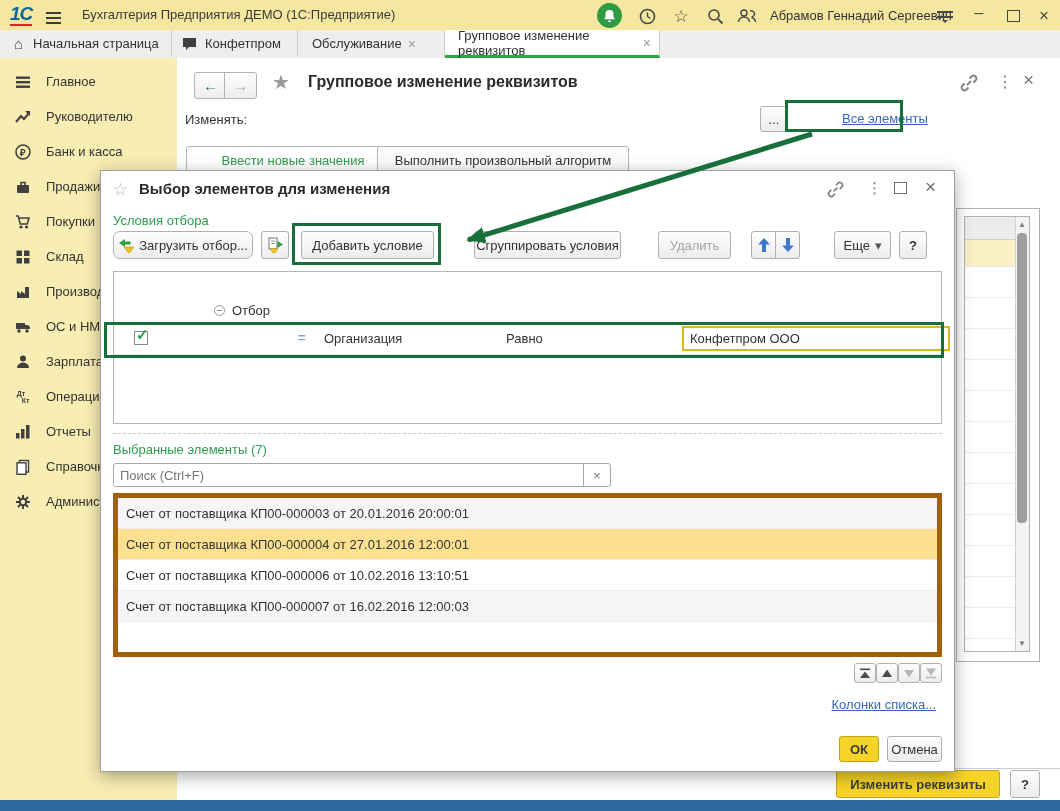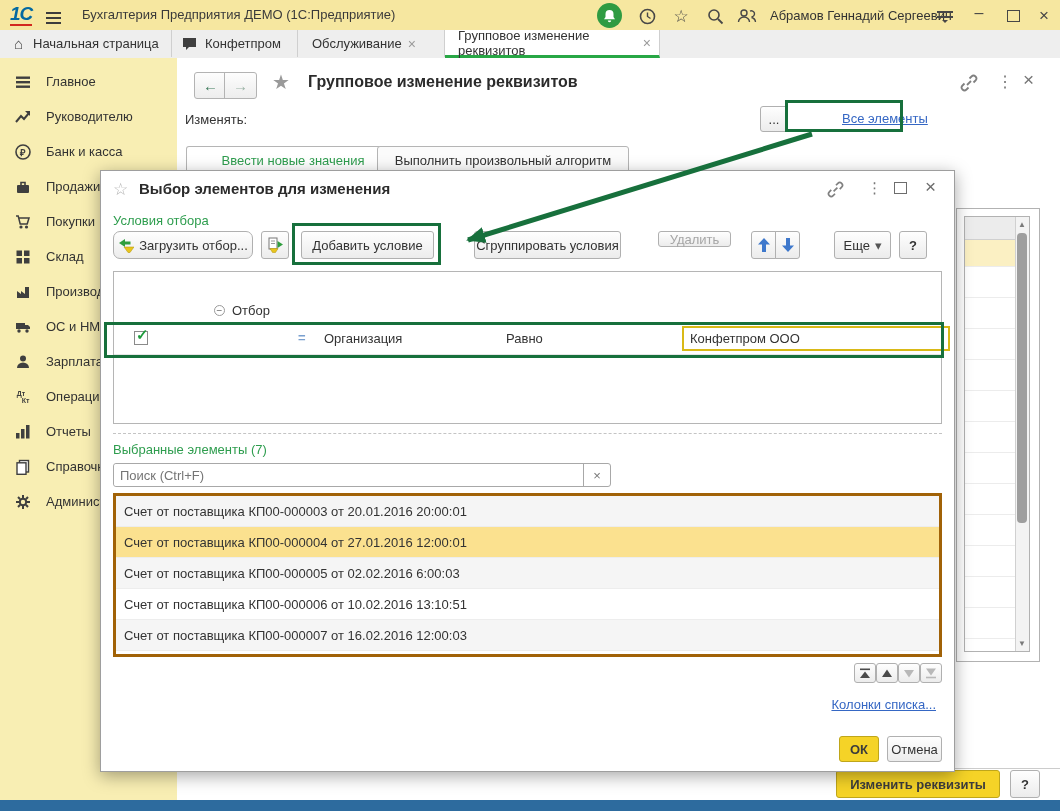--- a/index.html
+++ b/index.html
@@ -64,21 +64,21 @@
   .thead{position:absolute;left:0;top:0;right:0;height:26px;background:#ececec;border-bottom:1px solid #cfcfcf;color:#444;}
   .thead .c{position:absolute;top:5px;}
   .vline{position:absolute;top:0;width:1px;height:26px;background:#d8d8d8;}
   .grow{position:absolute;left:0;top:26px;right:0;height:26px;border-bottom:1px solid #e6e6e6;}
   .drow{position:absolute;left:0;top:52px;right:0;height:30px;border-bottom:1px solid #e6e6e6;background:#fff;}
   .cminus{display:inline-block;width:11px;height:11px;border:1px solid #9a9a9a;border-radius:50%;color:#666;font-size:10px;line-height:10px;text-align:center;box-sizing:border-box;}
   .cbx{position:absolute;left:20px;top:7px;width:14px;height:14px;border:1px solid #8a8a8a;background:#fff;box-sizing:border-box;}
   .cbx span{position:absolute;left:1px;top:-6px;color:#1e9b3c;font-size:15px;font-weight:bold;}
   .valfield{position:absolute;left:568px;top:2px;width:268px;height:25px;border:2px solid #d9b916;box-sizing:border-box;display:flex;align-items:center;padding-left:6px;background:#fff;}
   .dashes{position:absolute;left:12px;top:262px;width:829px;border-top:1px dashed #c4c4c4;}
-  .slist{position:absolute;left:12px;top:322px;width:829px;height:164px;border:3px solid #a16207;box-sizing:border-box;background:#fff;}
+  .slist{position:absolute;left:12px;top:322px;width:829px;height:164px;border:5px solid #a16207;box-sizing:border-box;background:#fff;}
   .sitem{position:relative;height:31px;display:flex;align-items:center;padding-left:8px;border-bottom:1px solid #ededed;box-sizing:border-box;}
   .nbtn{position:absolute;top:492px;width:22px;height:20px;}
 
   
   .anno{position:absolute;border:3px solid #17703c;z-index:40;pointer-events:none;box-sizing:border-box;}
   .arrow-svg{position:absolute;left:0;top:0;width:1060px;height:811px;z-index:39;pointer-events:none;}
 
   .bottombar{position:absolute;left:0;top:800px;width:1060px;height:11px;background:#2d6b9e;z-index:6;}
   svg{display:block;}
 </style>
@@ -419,21 +419,21 @@
             <polygon points="3,11.5 11,11.5 8.5,15.5 5.5,15.5" fill="#e8c51e" stroke="#b09000" stroke-width="0.5"></polygon>
           </svg>
         </span>
     </div>
     <div class="btn abs" style="left:200px;top:60px;width:133px;height:28px;">
         <span>Добавить условие</span>
       </div>
     <div class="btn abs" style="left:373px;top:60px;width:147px;height:28px;">
         <span>Сгруппировать условия</span>
       </div>
-    <div class="btn dis abs" style="left:557px;top:60px;width:73px;height:16px;">
+    <div class="btn dis abs" style="left:557px;top:60px;width:73px;height:28px;">
         <span>Удалить</span>
       </div>
     <div class="btn abs" style="left:650px;top:60px;width:25px;height:28px;border-radius:3px 0 0 3px;">
       <span>
           <svg width="12" height="14" viewBox="0 0 12 14">
             <polygon points="6,0 12,6.5 8,6.5 8,14 4,14 4,6.5 0,6.5" fill="#3e78cc"></polygon>
           </svg>
         </span>
     </div>
     <div class="btn abs" style="left:674px;top:60px;width:25px;height:28px;border-radius:0 3px 3px 0;">
@@ -478,23 +478,20 @@
           <span>×</span>
         </div>
     </div>
 
     <div class="slist">
       <div class="sitem" style="background:#f5f5f5;">
           <span>Счет от поставщика КП00-000003 от 20.01.2016 20:00:01</span>
         </div>
       <div class="sitem" style="background:#fbe18f;">
           <span>Счет от поставщика КП00-000004 от 27.01.2016 12:00:01</span>
-        </div>
-      <div class="sitem" style="background:#f5f5f5;">
-          <span>Счет от поставщика КП00-000005 от 02.02.2016 6:00:03</span>
         </div>
       <div class="sitem" style="background:#fff;">
           <span>Счет от поставщика КП00-000006 от 10.02.2016 13:10:51</span>
         </div>
       <div class="sitem" style="background:#f5f5f5;">
           <span>Счет от поставщика КП00-000007 от 16.02.2016 12:00:03</span>
         </div>
     </div>
 
     <div class="btn nbtn" style="left:753px;">

